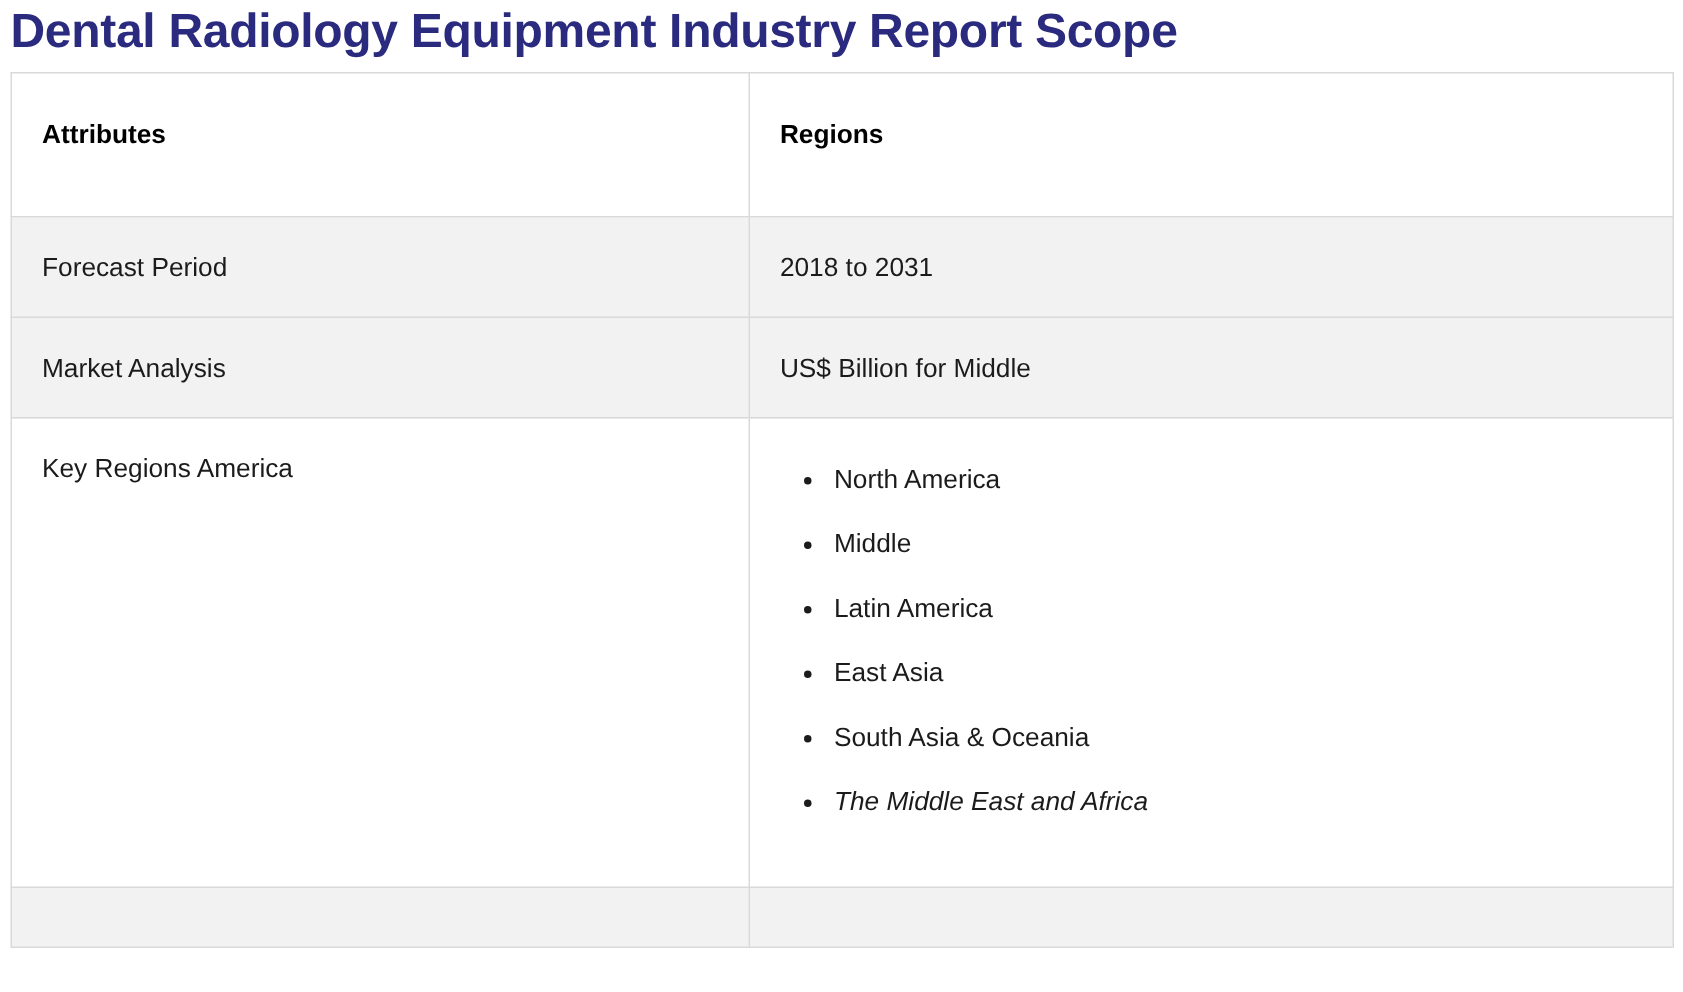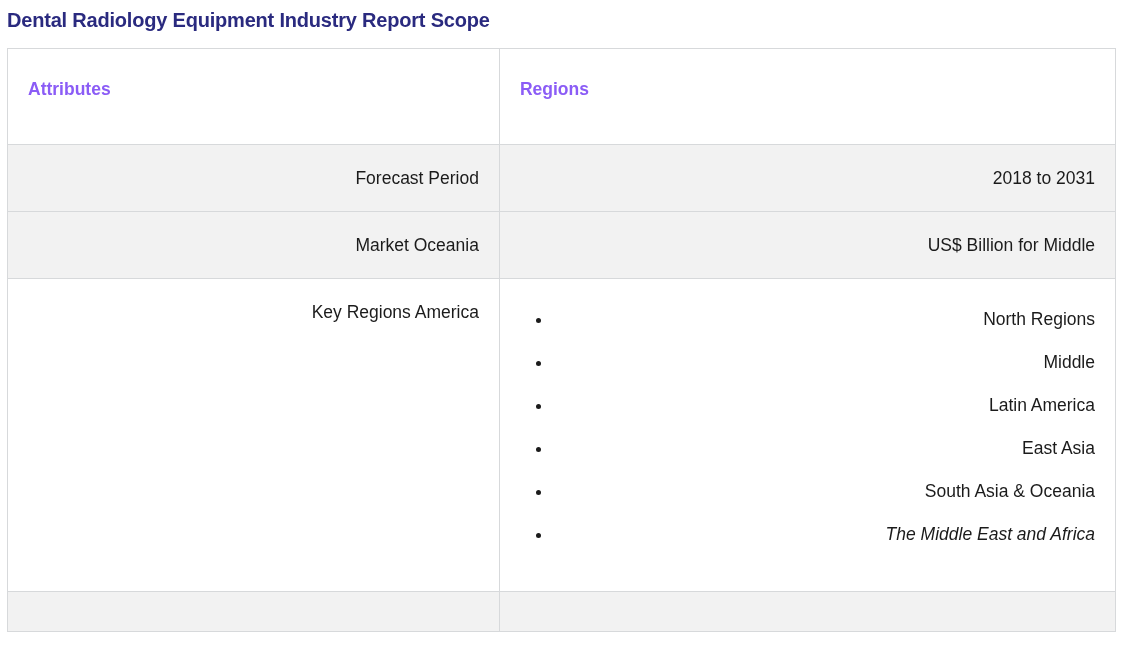--- a/index.html
+++ b/index.html
@@ -10,21 +10,21 @@
     height: 661px;
     overflow: hidden;
     background: #ffffff;
     font-family: "Liberation Sans", "DejaVu Sans", sans-serif;
   }
   .page {
     padding: 2px 6px 0 7px;
   }
   .page-title {
     margin: 0 0 10px 0;
-    font-size: 20px;
+    font-size: 32px;
     font-weight: 700;
     letter-spacing: -0.2px;
     line-height: 36px;
     color: #2a2a7f;
   }
   table.scope-table {
     width: 1109px;
     border-collapse: collapse;
     table-layout: fixed;
     border: 1px solid #d7d9db;
@@ -35,27 +35,26 @@
   th, td {
     border: 1px solid #d7d9db;
     border-top: 1px solid #d7d9db;
     text-align: left;
     vertical-align: top;
     font-size: 17.5px;
     line-height: 26px;
   }
   th {
     font-weight: 700;
-    color: #8b5cf6;
+    color: #000000;
     padding: 27px 20px 42px 20px;
   }
   td {
     padding: 20px 20px 20px 20px;
     font-weight: 400;
-    text-align: right;
   }
   tr.shaded { background: #f2f2f2; }
   tr.partial-row td {
     padding: 0;
     height: 40px;
     border-bottom: none;
   }
   ul.regions-list {
     margin: 7px 0 24px 0;
     padding: 0 0 0 33px;
@@ -84,28 +83,28 @@
         <th>Attributes</th>
         <th>Regions</th>
       </tr>
     </thead>
     <tbody>
       <tr class="shaded">
         <td>Forecast Period</td>
         <td>2018 to 2031</td>
       </tr>
       <tr class="shaded">
-        <td>Market Oceania</td>
+        <td>Market Analysis</td>
         <td>US$ Billion for Middle</td>
       </tr>
       <tr>
         <td>Key Regions America</td>
         <td>
           <ul class="regions-list">
-            <li>North Regions</li>
+            <li>North America</li>
             <li>Middle</li>
             <li>Latin America</li>
             <li>East Asia</li>
             <li>South Asia &amp; Oceania</li>
             <li>The Middle East and Africa</li>
           </ul>
         </td>
       </tr>
       <tr class="shaded partial-row">
         <td></td>

